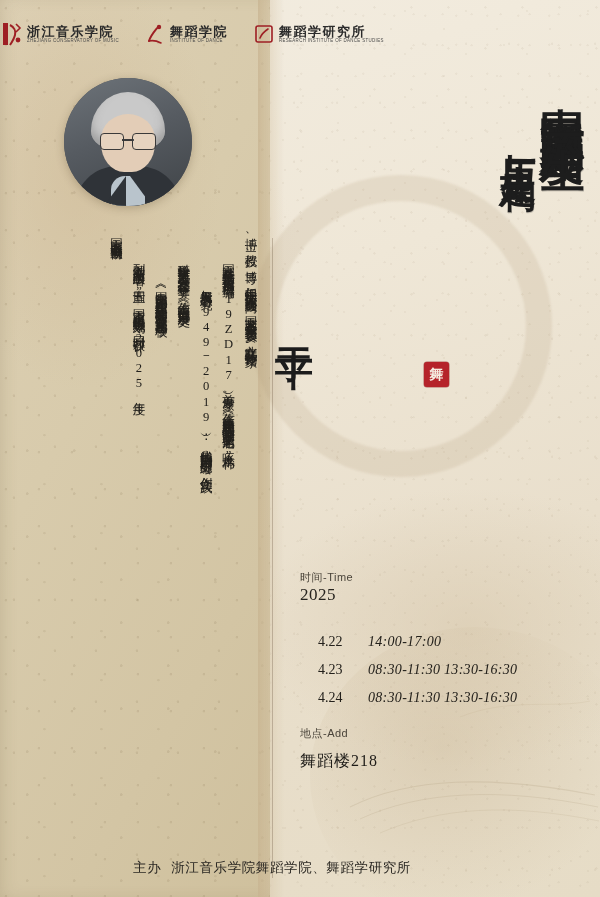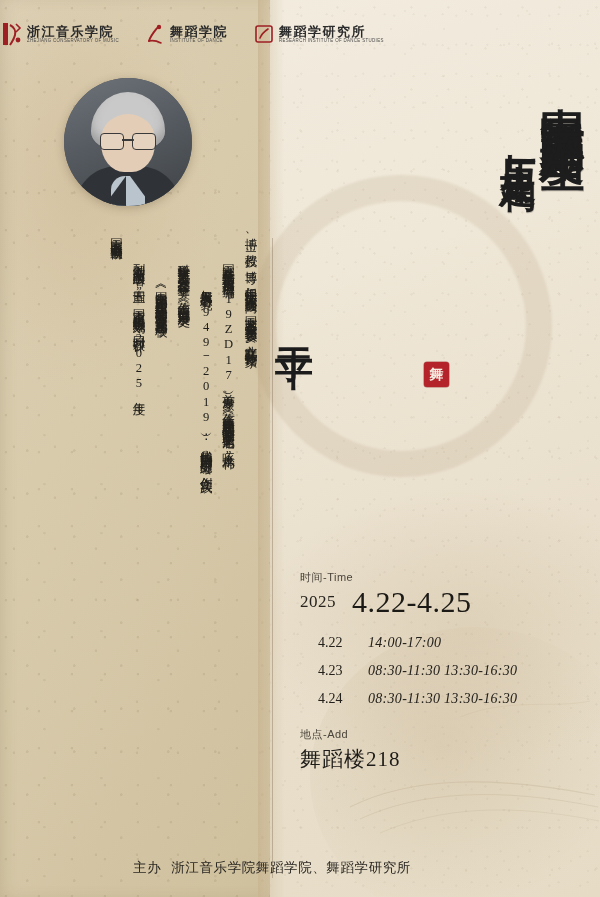--- a/index.html
+++ b/index.html
@@ -339,23 +339,23 @@
     color: #26231e;
   }
   .label-line {
     font-family: "Liberation Sans", sans-serif;
     font-size: 11px;
     letter-spacing: 0.5px;
     color: #4a443a;
   }
   .date-big {
     display: flex;
-    align-items: center;
-    gap: 16px;
-    margin-bottom: 10px;
+    align-items: flex-end;
+    gap: 3px;
+    margin-bottom: 23px;
   }
   .date-year {
     font-family: "Liberation Serif", serif;
     font-size: 17px;
     color: #26231e;
     letter-spacing: 0.5px;
   }
   .date-range {
     font-family: "Liberation Serif", serif;
     font-size: 30px;
@@ -376,23 +376,23 @@
   .session .d { min-width: 36px; }
   .session .t { letter-spacing: 0.3px; font-style: italic; }
   .place-label {
     margin-top: 14px;
     font-family: "Liberation Sans", sans-serif;
     font-size: 11px;
     color: #4a443a;
     letter-spacing: 0.5px;
   }
   .place-value {
-    margin-top: 3px;
-    font-family: "Liberation Serif", serif;
-    font-size: 21px;
+    margin-top: 10px;
+    font-family: "Liberation Serif", serif;
+    font-size: 16px;
     letter-spacing: 1px;
     color: #1e1c18;
   }
 
   
   .footer {
     position: absolute;
     left: 0; bottom: 20px;
     width: 544px;
     text-align: center;
@@ -497,21 +497,20 @@
     <div class="bio-col short2">科学研究优秀成果奖（人文社会科学）二等奖。著作《中国当代舞剧发展史》</div>
     <div class="bio-col short">《中国舞蹈的原始发生与历史建构》荣获国家教育部第九届高等学校</div>
     <div class="bio-col short2">列入国家新闻出版署“十四五”国家重点出版物出版规划，同时获评2025年度</div>
     <div class="bio-col">国家出版基金资助项目。</div>
   </div>
 
   <div class="schedule">
     <div class="label-line">时间-Time</div>
     <div class="date-big">
       <span class="date-year">2025</span>
-      <span class="date-range">4.22-4.25</span>
     </div>
     <div class="sessions">
       <div class="session">
         <span class="d">4.22</span>
         <span class="t">14:00-17:00</span>
       </div>
       <div class="session">
         <span class="d">4.23</span>
         <span class="t">08:30-11:30   13:30-16:30</span>
       </div>

